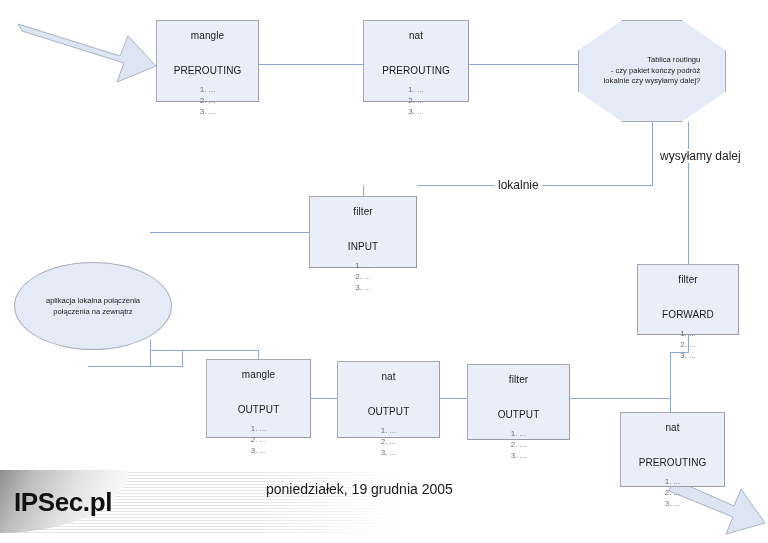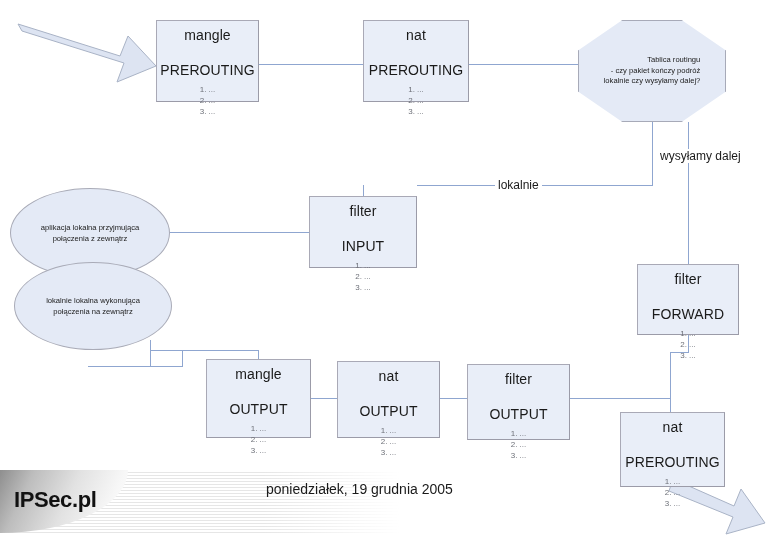--- a/index.html
+++ b/index.html
@@ -31,21 +31,21 @@
     box-sizing: border-box;
     background: #e9eef8;
     border: 1px solid #9b9ba8;
     border-top-color: #a9a9b6;
     border-left-color: #a9a9b6;
     box-shadow: 0 0 0 0 transparent;
   }
   .node-box .bx-title {
     text-align: center;
     color: #1a1a1a;
-    font-size: 14px;
+    font-size: 10px;
     line-height: 11px;
     padding-top: 9px;
     letter-spacing: .1px;
   }
   .node-box .bx-title .t2 {
     display: block;
     margin-top: 24px;
   }
   .node-box .bx-list {
     margin: 8px 0 0 0;
@@ -133,21 +133,21 @@
     position: absolute;
     left: 0; top: 0;
     width: 128px; height: 63px;
     background: linear-gradient(115deg, #8e8e8e 0%, #bdbdbd 22%, #e2e2e2 52%, #f7f7f7 80%, #ffffff 100%);
     border-bottom-right-radius: 100% 100%;
   }
   #footer .logo {
     position: absolute;
     left: 14px;
     top: 17px;
-    font-size: 22px;
+    font-size: 26px;
     font-weight: bold;
     color: #111111;
     letter-spacing: -0.4px;
   }
   #footer .doc-date {
     position: absolute;
     left: 266px;
     top: 11px;
     font-size: 14px;
     color: #1a1a1a;
@@ -293,30 +293,24 @@
   </div>
 
   <div class="octagon" style="left:578px; top:20px; width:148px; height:102px;">
     <div class="oct-text">
       <span>Tablica routingu</span>
       <span>- czy pakiet kończy podróż</span>
       <span>lokalnie czy wysyłamy dalej?</span>
     </div>
   </div>
 
-  <div class="ellipse" style="left:10px; top:188px; width:160px; height:90px;">
-    <div class="el-text">
-      <span>aplikacja lokalna przyjmująca</span>
-      <span>połączenia z zewnątrz</span>
-    </div>
-  </div>
 
   <div class="ellipse" style="left:14px; top:262px; width:158px; height:88px;">
     <div class="el-text">
-      <span>lokalnie lokalna wykonująca</span>
+      <span>aplikacja lokalna połączenia</span>
       <span>połączenia na zewnątrz</span>
     </div>
   </div>
 
   <div class="edge-label" style="left:495px; top:178px;">lokalnie</div>
 
   <div class="edge-label" style="left:657px; top:149px;">wysyłamy dalej</div>
 
   <div id="footer">
     <div class="stripes"></div>

